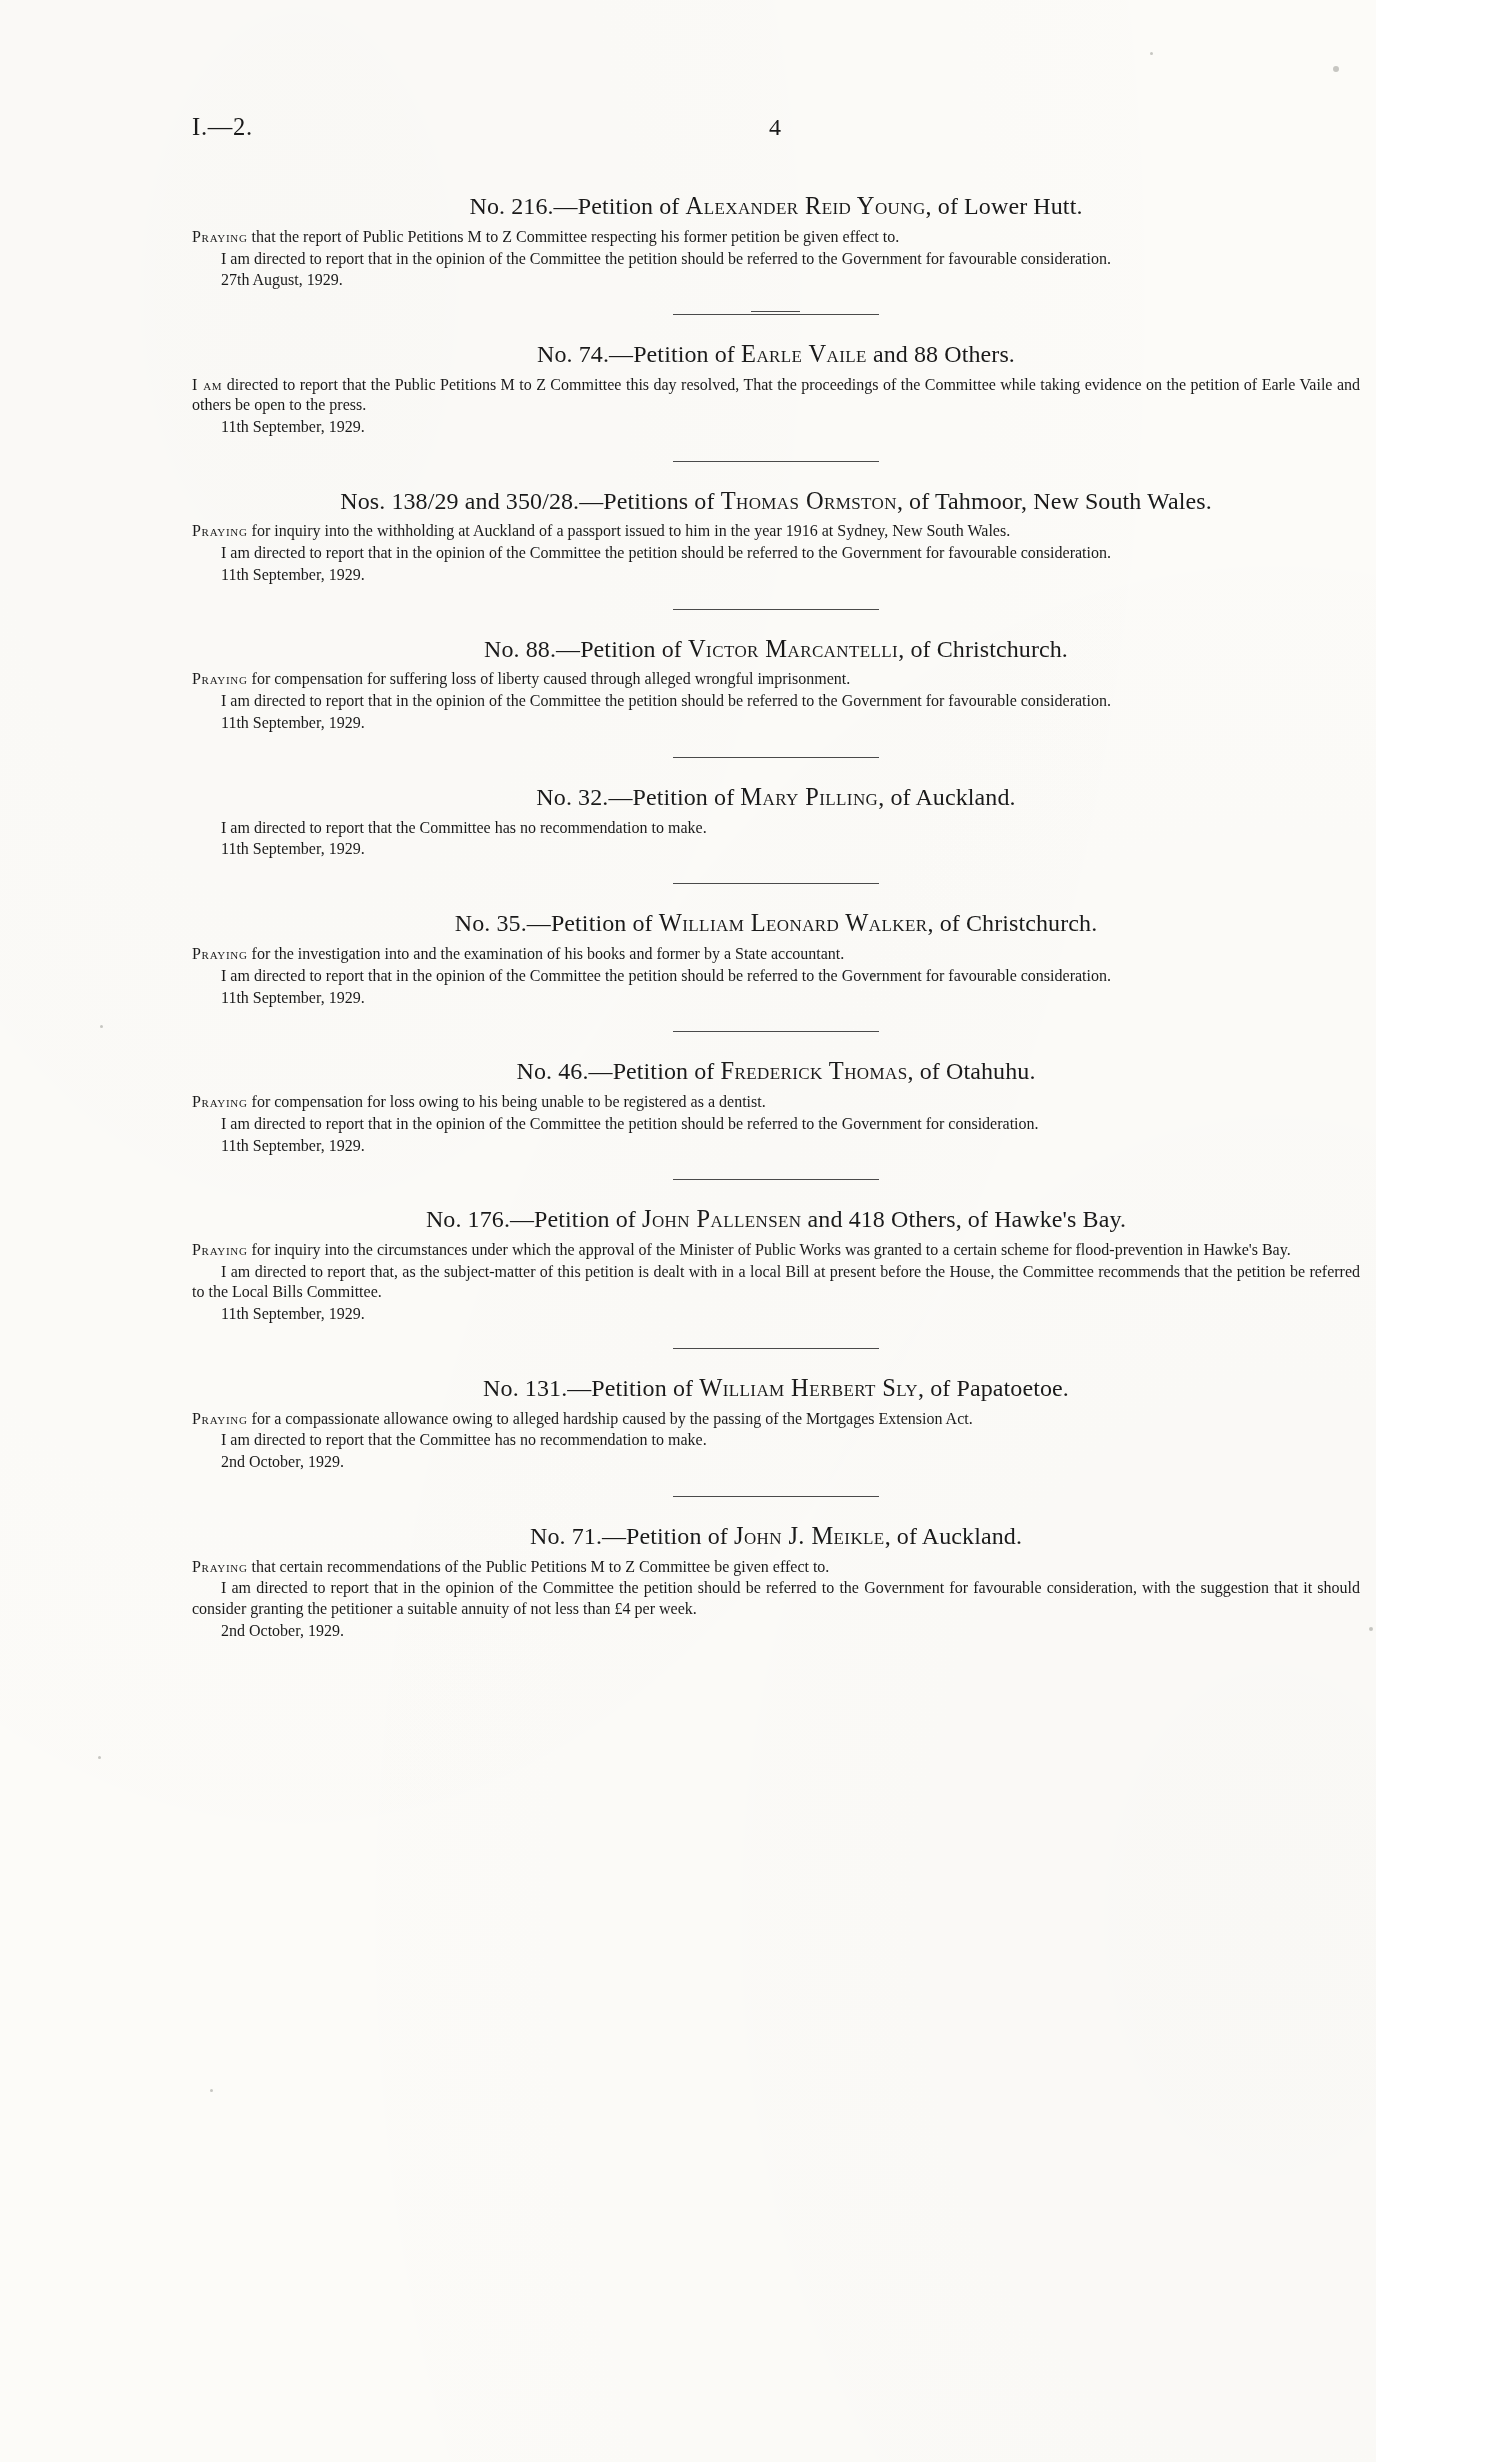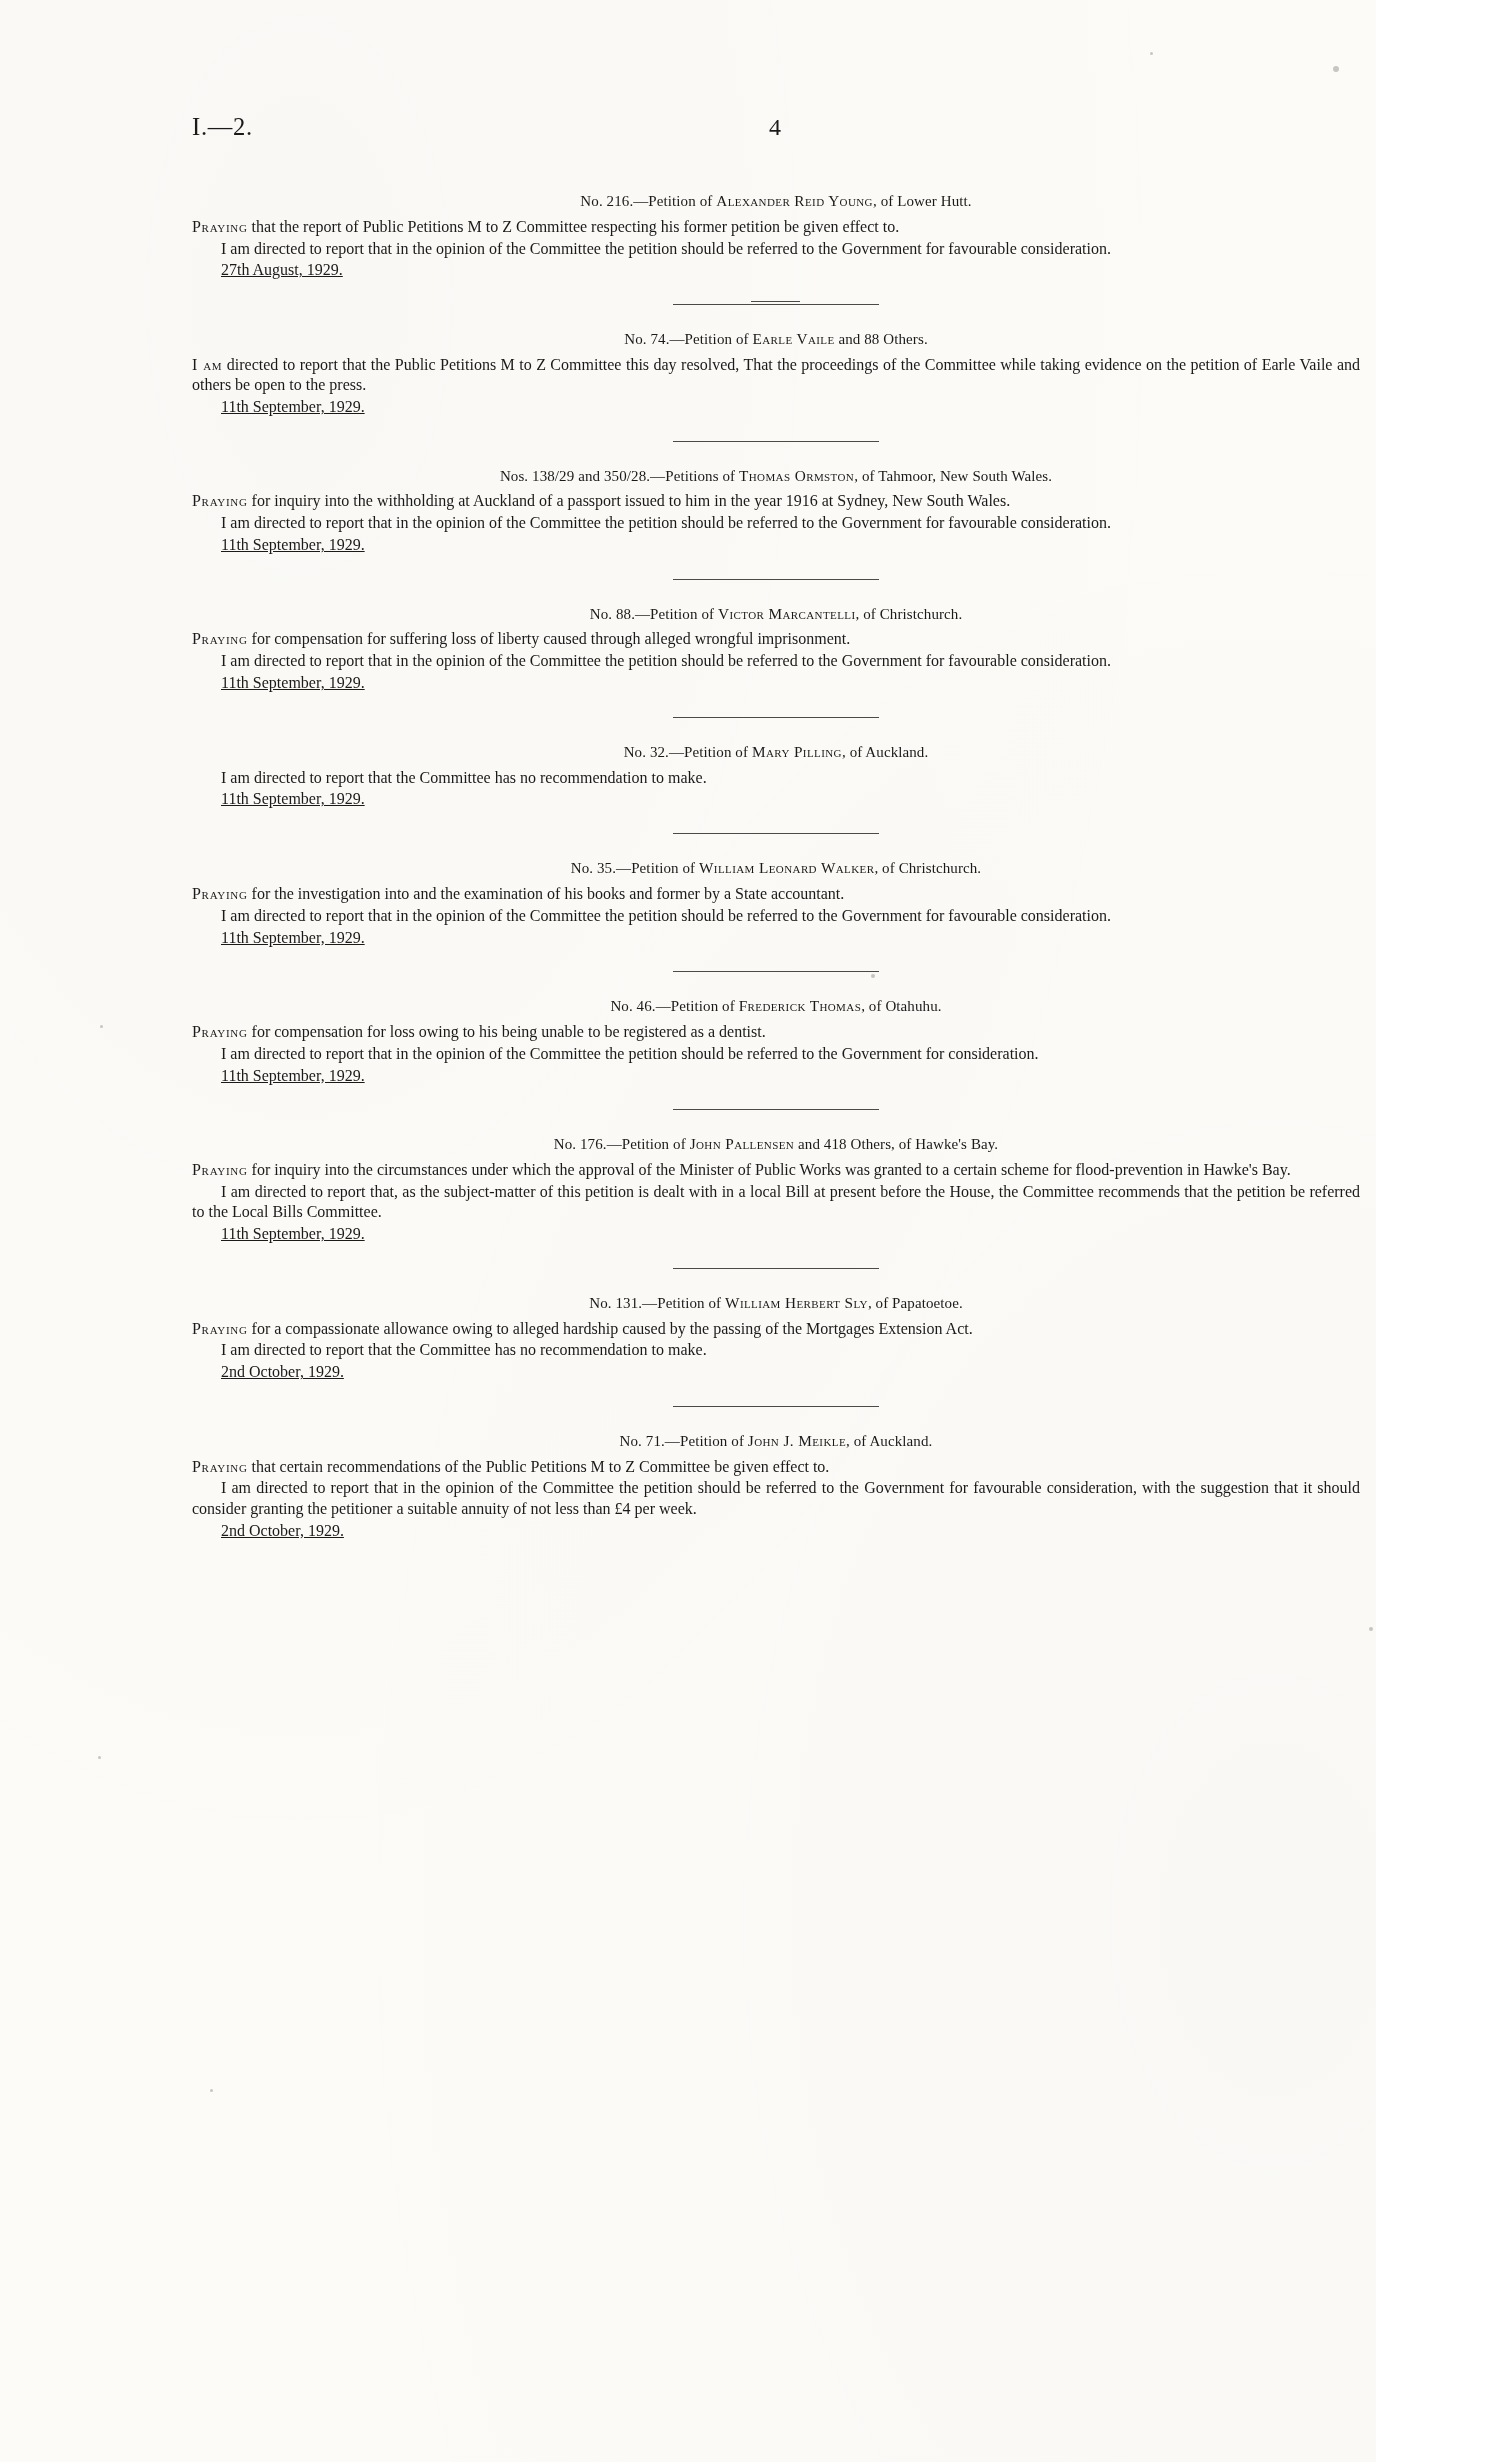--- a/index.html
+++ b/index.html
@@ -51,42 +51,41 @@
     position: absolute;
     left: 577px;
     top: 1.3px;
     font-size: 24px;
   }
   .entry {
     margin-bottom: 4px;
   }
   .entry-title {
     text-align: center;
-    font-size: 15px;
+    font-size: 24px;
     margin-bottom: 6.6px;
     letter-spacing: 0.1px;
   }
   .sc {
     font-variant: small-caps;
     font-size: 1.02em;
     letter-spacing: 0.4px;
   }
   .para {
     font-size: 16px;
     line-height: 1.29;
     text-align: justify;
     margin: 0 0 1.3px 0;
   }
   .para.indent {
     text-indent: 29px;
   }
   .para.date {
     text-indent: 29px;
     text-align: left;
-    text-decoration: underline;
   }
   .leadcaps {
     font-variant: small-caps;
     letter-spacing: 0.7px;
     font-size: 1.0em;
   }
   .rule-wrap {
     text-align: center;
     margin: 17px 0 20px 0;
     height: 12px;

